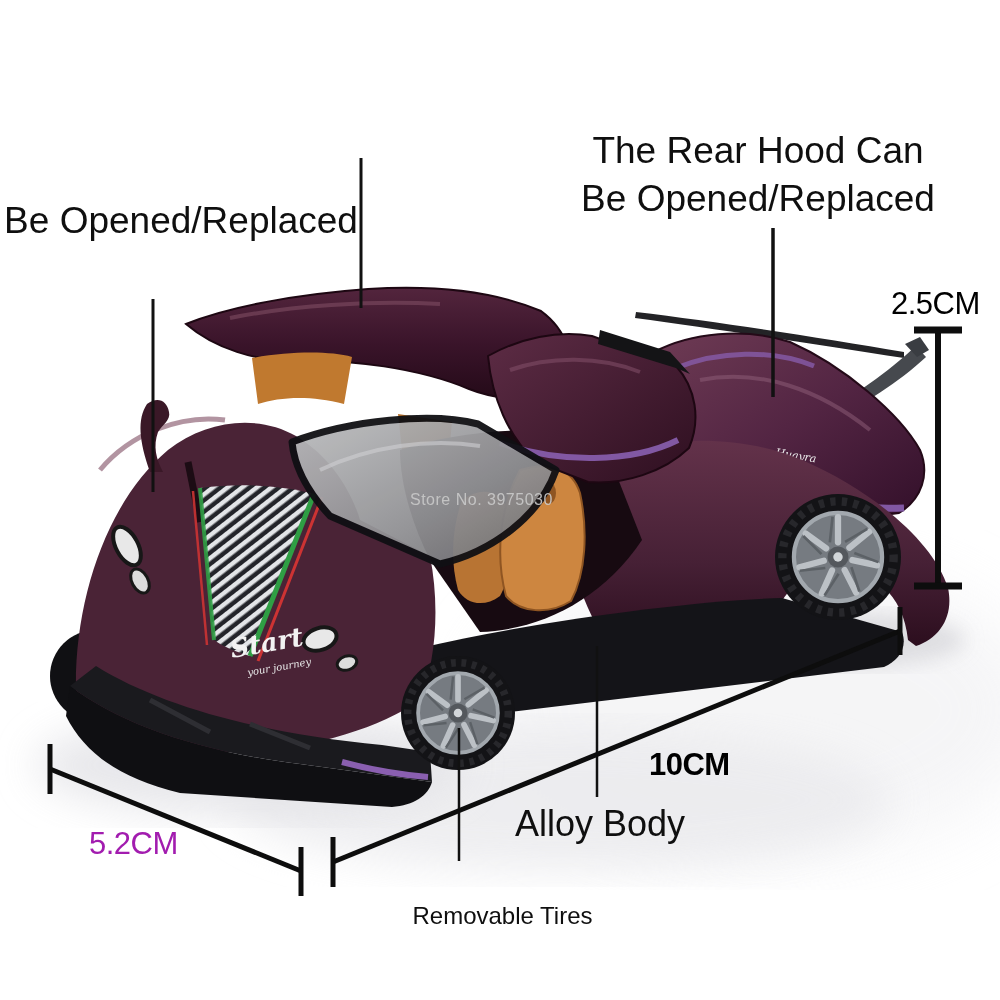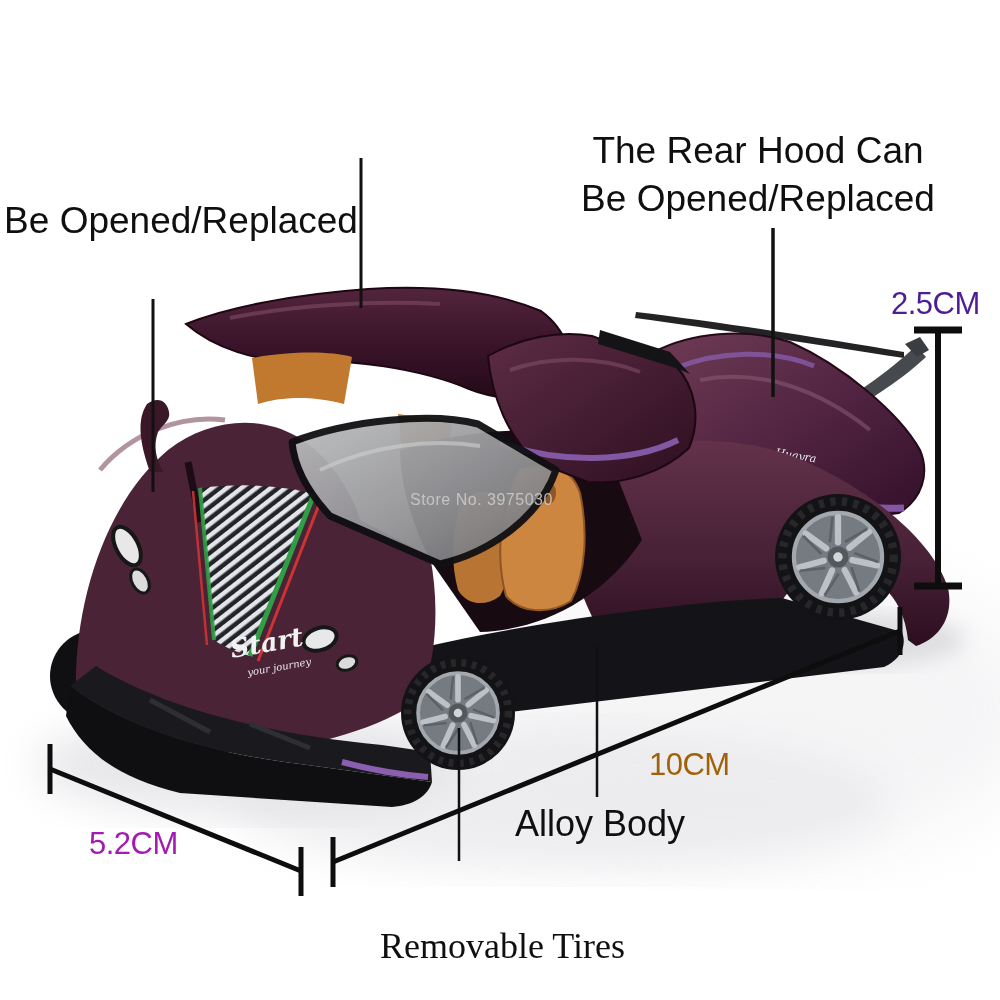--- a/index.html
+++ b/index.html
@@ -7,24 +7,24 @@
     position:relative;width:1000px;height:1000px;background:#ffffff;overflow:hidden;
     font-family:"Liberation Sans", sans-serif;
   }
   #car-svg{position:absolute;left:0;top:0;width:1000px;height:1000px;}
   .lbl{position:absolute;color:#0f0f0f;text-align:center;white-space:nowrap;}
   .lbl-big{font-size:37px;line-height:48px;letter-spacing:0px;}
   .lbl-doors{left:145px;top:104px;width:425px;font-size:38px;}
   .lbl-rearhood{left:578px;top:127px;width:360px;}
   .lbl-fronthood{left:3px;top:197px;width:356px;}
   .lbl-alloy{left:455px;top:803px;width:290px;font-size:36px;}
-  .lbl-tires{left:320px;top:925px;width:365px;font-size:36px;font-family:Liberation Serif, serif;}
+  .lbl-tires{left:320px;top:902px;width:365px;font-size:24px;}
   .dim{position:absolute;font-size:31px;letter-spacing:-0.5px;white-space:nowrap;}
-  .dim-height{left:891px;top:286px;color:#4c1d95;}
-  .dim-length{left:649px;top:747px;color:#a16207;}
+  .dim-height{left:891px;top:286px;color:#000000;}
+  .dim-length{left:649px;top:747px;color:#000000;font-weight:bold;}
   .dim-width{left:89px;top:826px;color:#a21caf;}
   .watermark{
     position:absolute;left:410px;top:491px;font-size:16px;color:rgba(200,200,200,0.92);
     letter-spacing:0.5px;white-space:nowrap;z-index:5;
   }
 </style>
 </head>
 <body>
 
 <div id="stage">

